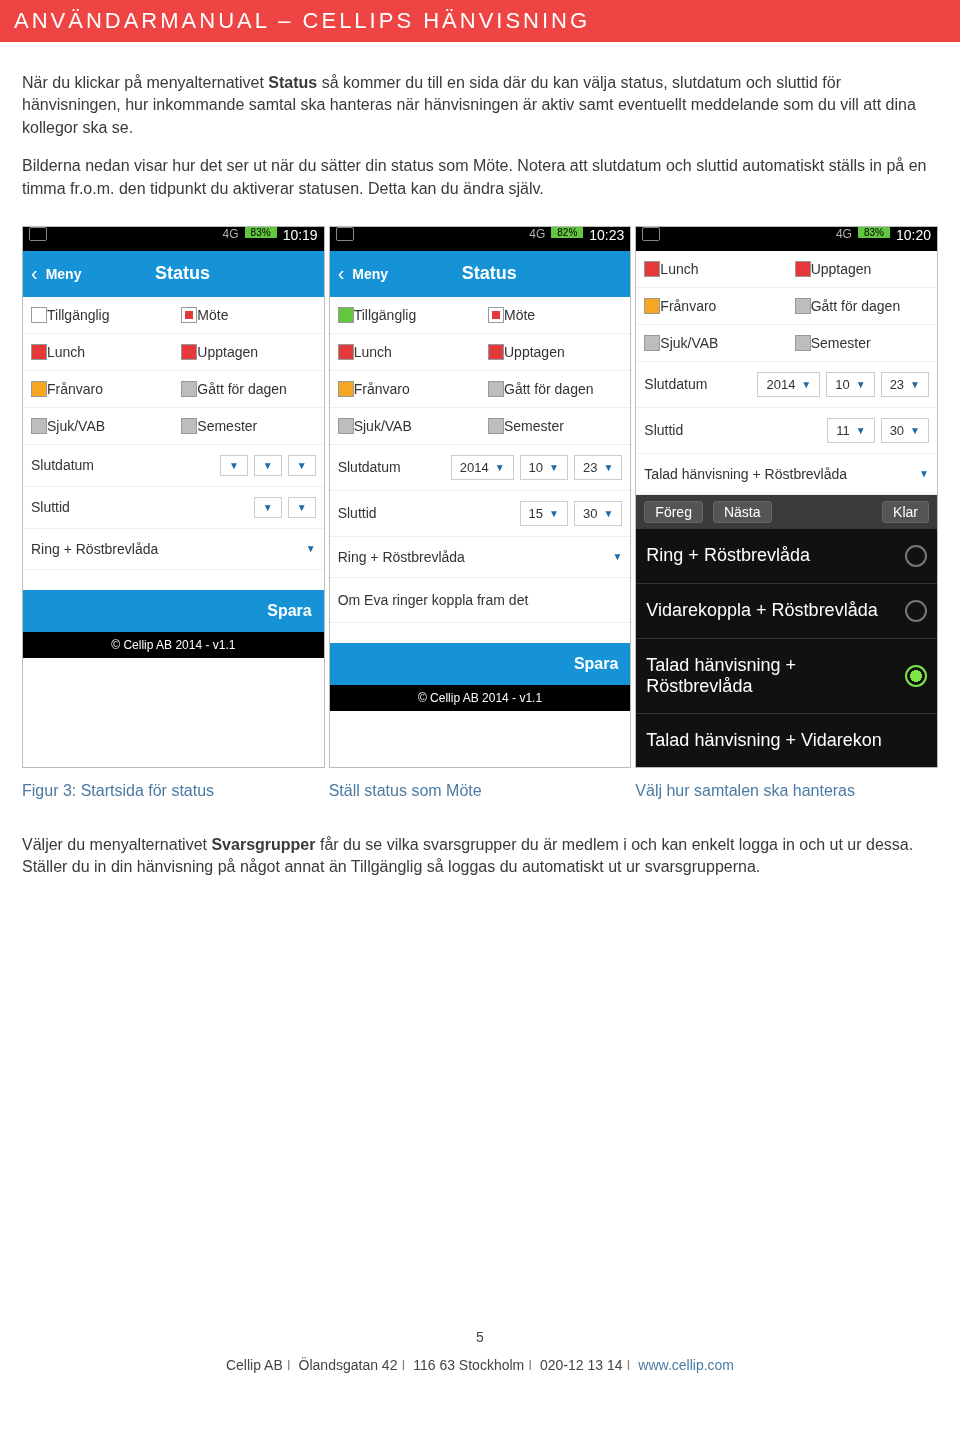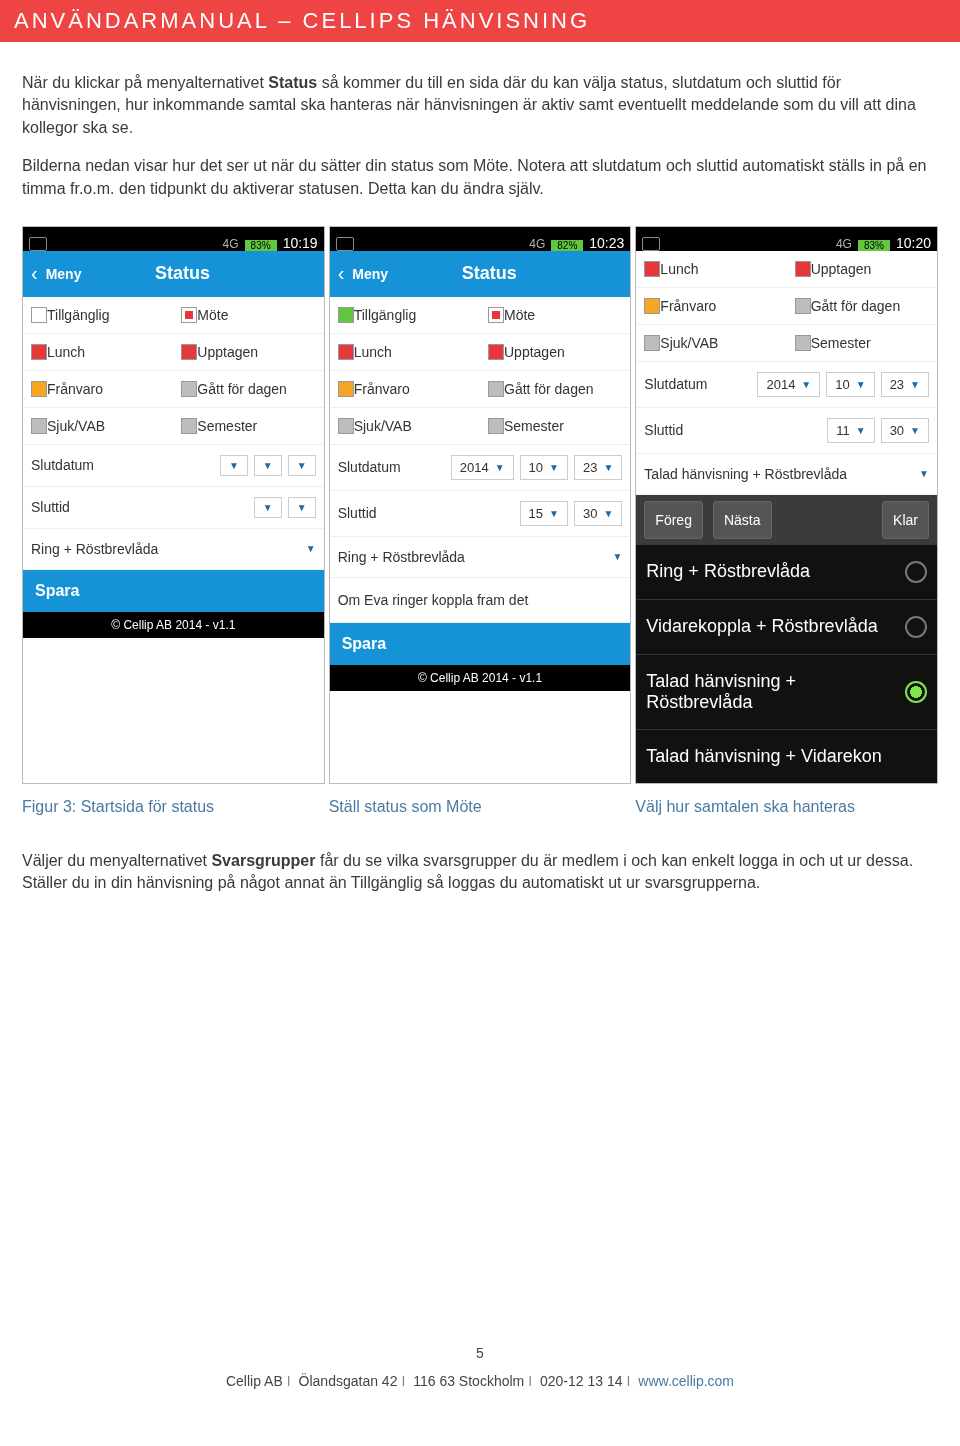--- a/index.html
+++ b/index.html
@@ -5,21 +5,21 @@
   * { box-sizing: border-box; margin: 0; padding: 0; }
   body { font-family: Arial, Helvetica, sans-serif; background:#fff; color:#333; width:960px; }
   .topbar { background:#ef4444; color:#fff; font-size:22px; letter-spacing:3px; padding:8px 14px; font-weight:300; }
   .content { padding:30px 22px 10px 22px; font-size:16px; line-height:1.4; color:#3a3a3a; }
   .content p { margin-bottom:16px; }
 
   .shots { display:flex; gap:4px; padding:0 22px; }
   .phone { flex:1; border:1px solid #bbb; background:#fff; position:relative; overflow:hidden; }
   .phone.dark { background:#1b1b1b; }
 
-  .statusbar { background:#000; color:#aeb0b2; font-size:12px; height:24px; display:flex; align-items:flex-end; justify-content:flex-end; padding:0 6px; gap:6px; }
+  .statusbar { background:#000; color:#aeb0b2; font-size:12px; height:24px; display:flex; align-items:flex-start; justify-content:flex-end; padding:0 6px; gap:6px; }
   .statusbar .photo-ico { margin-right:auto; width:18px; height:14px; border:1px solid #888; border-radius:2px; position:relative;}
   .statusbar .battlvl { background:#63c63f; color:#000; padding:0 6px; font-size:10px; }
   .statusbar .clock { color:#fff; font-size:14px; }
 
   .navhdr { background:#1593d6; color:#fff; display:flex; align-items:center; height:46px; }
   .navhdr .back { color:#fff; font-size:20px; padding:0 8px; }
   .navhdr .backlbl { font-size:14px; font-weight:bold; }
   .navhdr .title { flex:1; text-align:center; font-weight:bold; font-size:18px; margin-left:-40px;}
 
   .grid { display:flex; flex-wrap:wrap; background:#fff; }
@@ -28,31 +28,31 @@
   .swatch.inner::after { content:""; display:block; width:8px; height:8px; margin:3px; background:var(--c);}
   .sw-white{background:#fff;} .sw-red{background:#e4383a;} .sw-orange{background:#f5a623;} .sw-grey{background:#bdbdbd;} .sw-green{background:#63c63f;}
 
   .row { display:flex; align-items:center; background:#fff; border-bottom:1px solid #eee; padding:10px 8px; font-size:14px; justify-content:space-between; color:#333;}
   .row .lbl { color:#333; }
   .picks { display:flex; gap:6px; }
   .pick { border:1px solid #ccc; padding:4px 8px; font-size:13px; display:flex; align-items:center; gap:6px; color:#333; background:#fff;}
   .chev { font-size:10px; color:#1c6aa8;}
   .fullrow { background:#fff; border-bottom:1px solid #eee; padding:12px 8px; font-size:14px; display:flex; justify-content:space-between; align-items:center; cursor:pointer;}
   .msgrow { background:#fff; border-bottom:1px solid #eee; padding:14px 8px; font-size:14px; color:#aaa; }
-  .savebtn { background:#1593d6; color:#fff; text-align:left; font-weight:bold; padding:12px; font-size:16px; margin-top:0;}
+  .savebtn { background:#1593d6; color:#fff; text-align:right; font-weight:bold; padding:12px; font-size:16px; margin-top:20px;}
   .copyright { background:#000; color:#fff; font-size:12px; text-align:center; padding:6px;}
 
   
   .darklist { background:#111; }
   .darkrow { color:#fff; font-size:18px; padding:16px 10px; border-bottom:1px solid #333; display:flex; align-items:center; justify-content:space-between;}
   .radio { width:22px; height:22px; border-radius:50%; border:2px solid #777; display:inline-block;}
   .radio.sel { border-color:#7fe64a; background:radial-gradient(circle,#7fe64a 0 45%,transparent 46%);}
   .kbdbar { background:#3b3b3b; color:#fff; display:flex; align-items:center; padding:6px 8px; gap:10px; font-size:14px;}
   .kbdbar .spacer{flex:1;}
-  .kbdbtn{background:#555;border:1px solid #666;border-radius:3px;padding:10px 10px;}
+  .kbdbtn{background:#555;border:1px solid #666;border-radius:3px;padding:2px 10px;}
 
   .captions { display:flex; padding:14px 22px; gap:4px; }
   .captions div { flex:1; color:#4a7aa3; font-size:16px; }
 
   .para2 { padding:20px 22px; font-size:16px; line-height:1.4; color:#3a3a3a;}
 
   .footer { position:relative; margin-top:420px; text-align:center; font-size:14px; color:#444; padding:10px;}
   .footer .pg { margin-bottom:12px;}
   .footer .link { color:#4a7aa3;}
   .sep{color:#888; margin:0 4px;}

